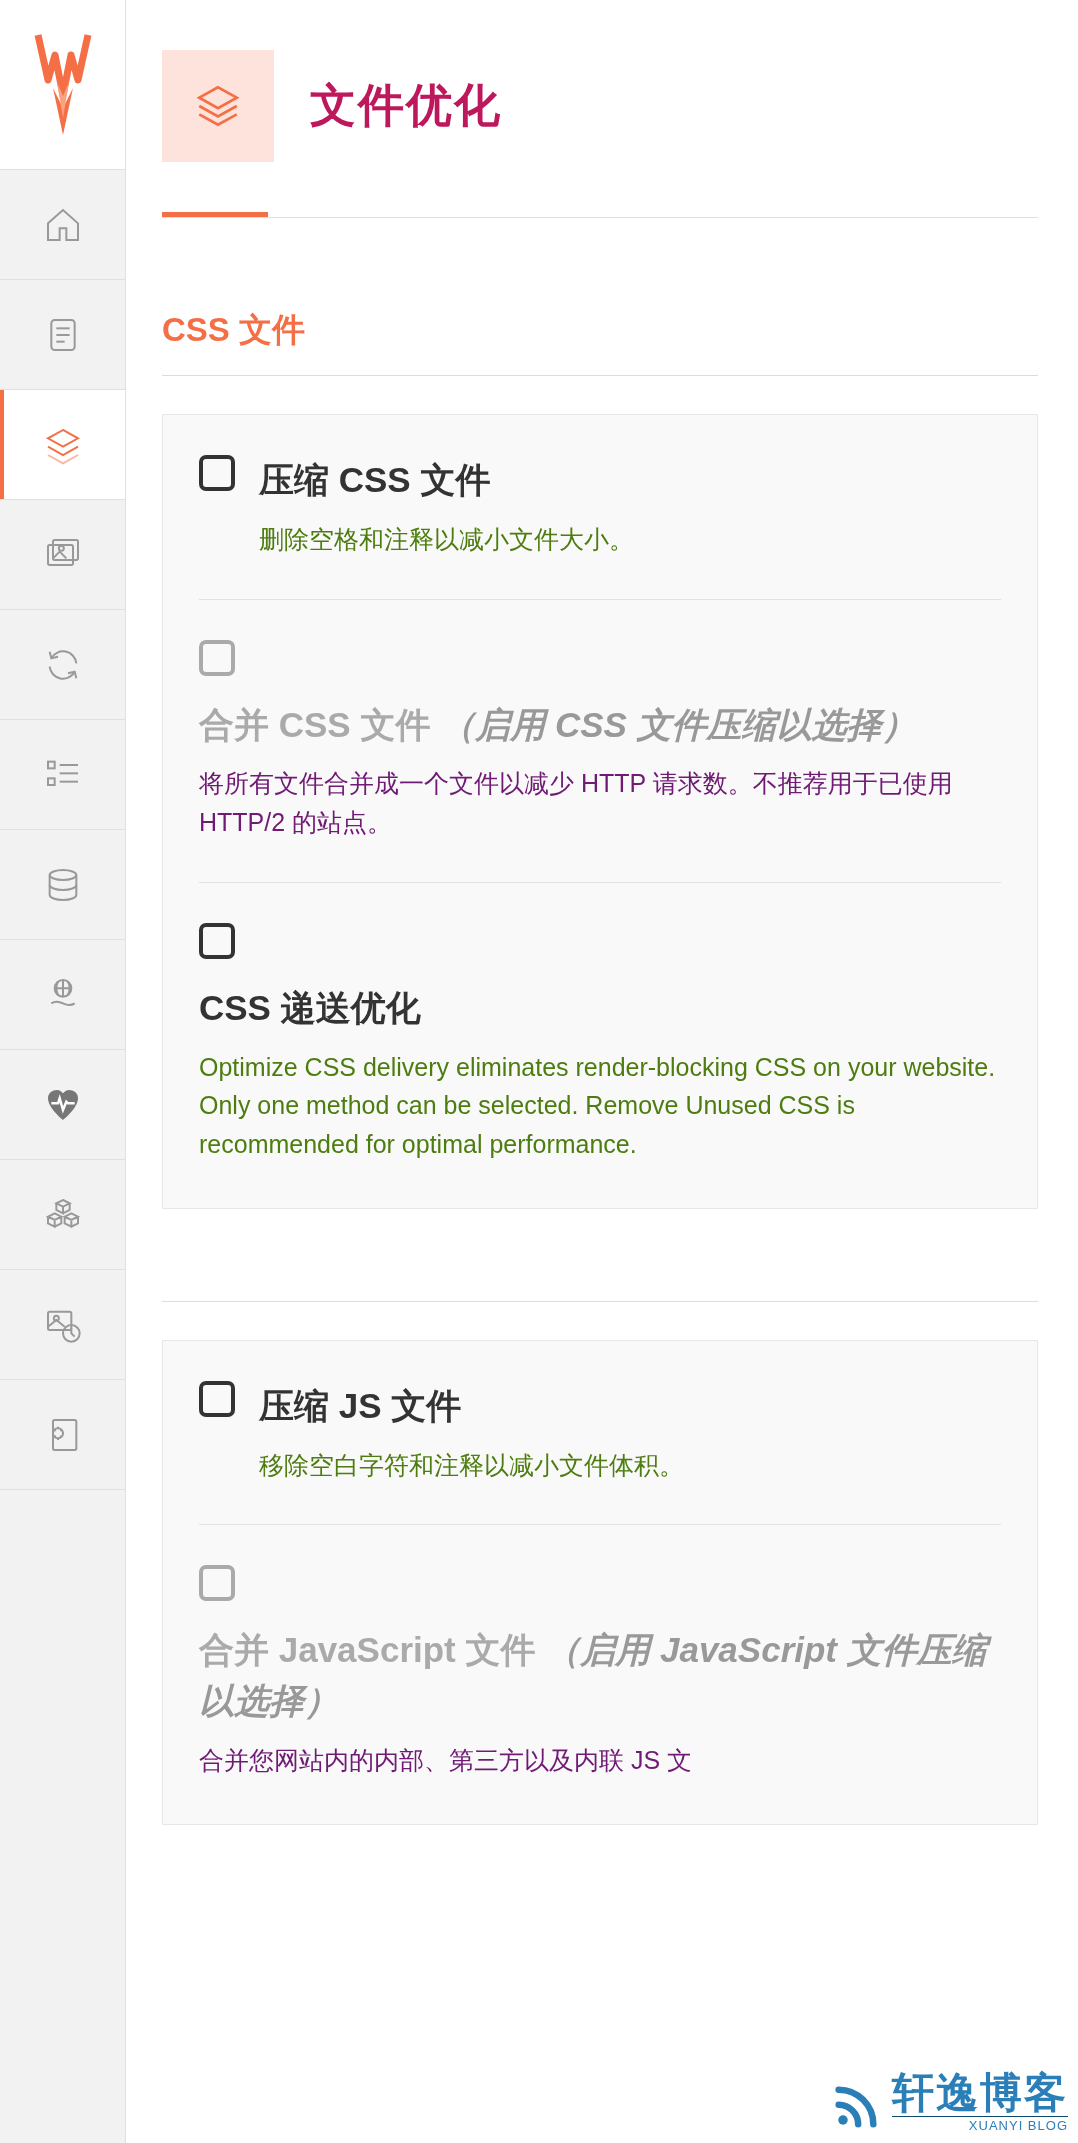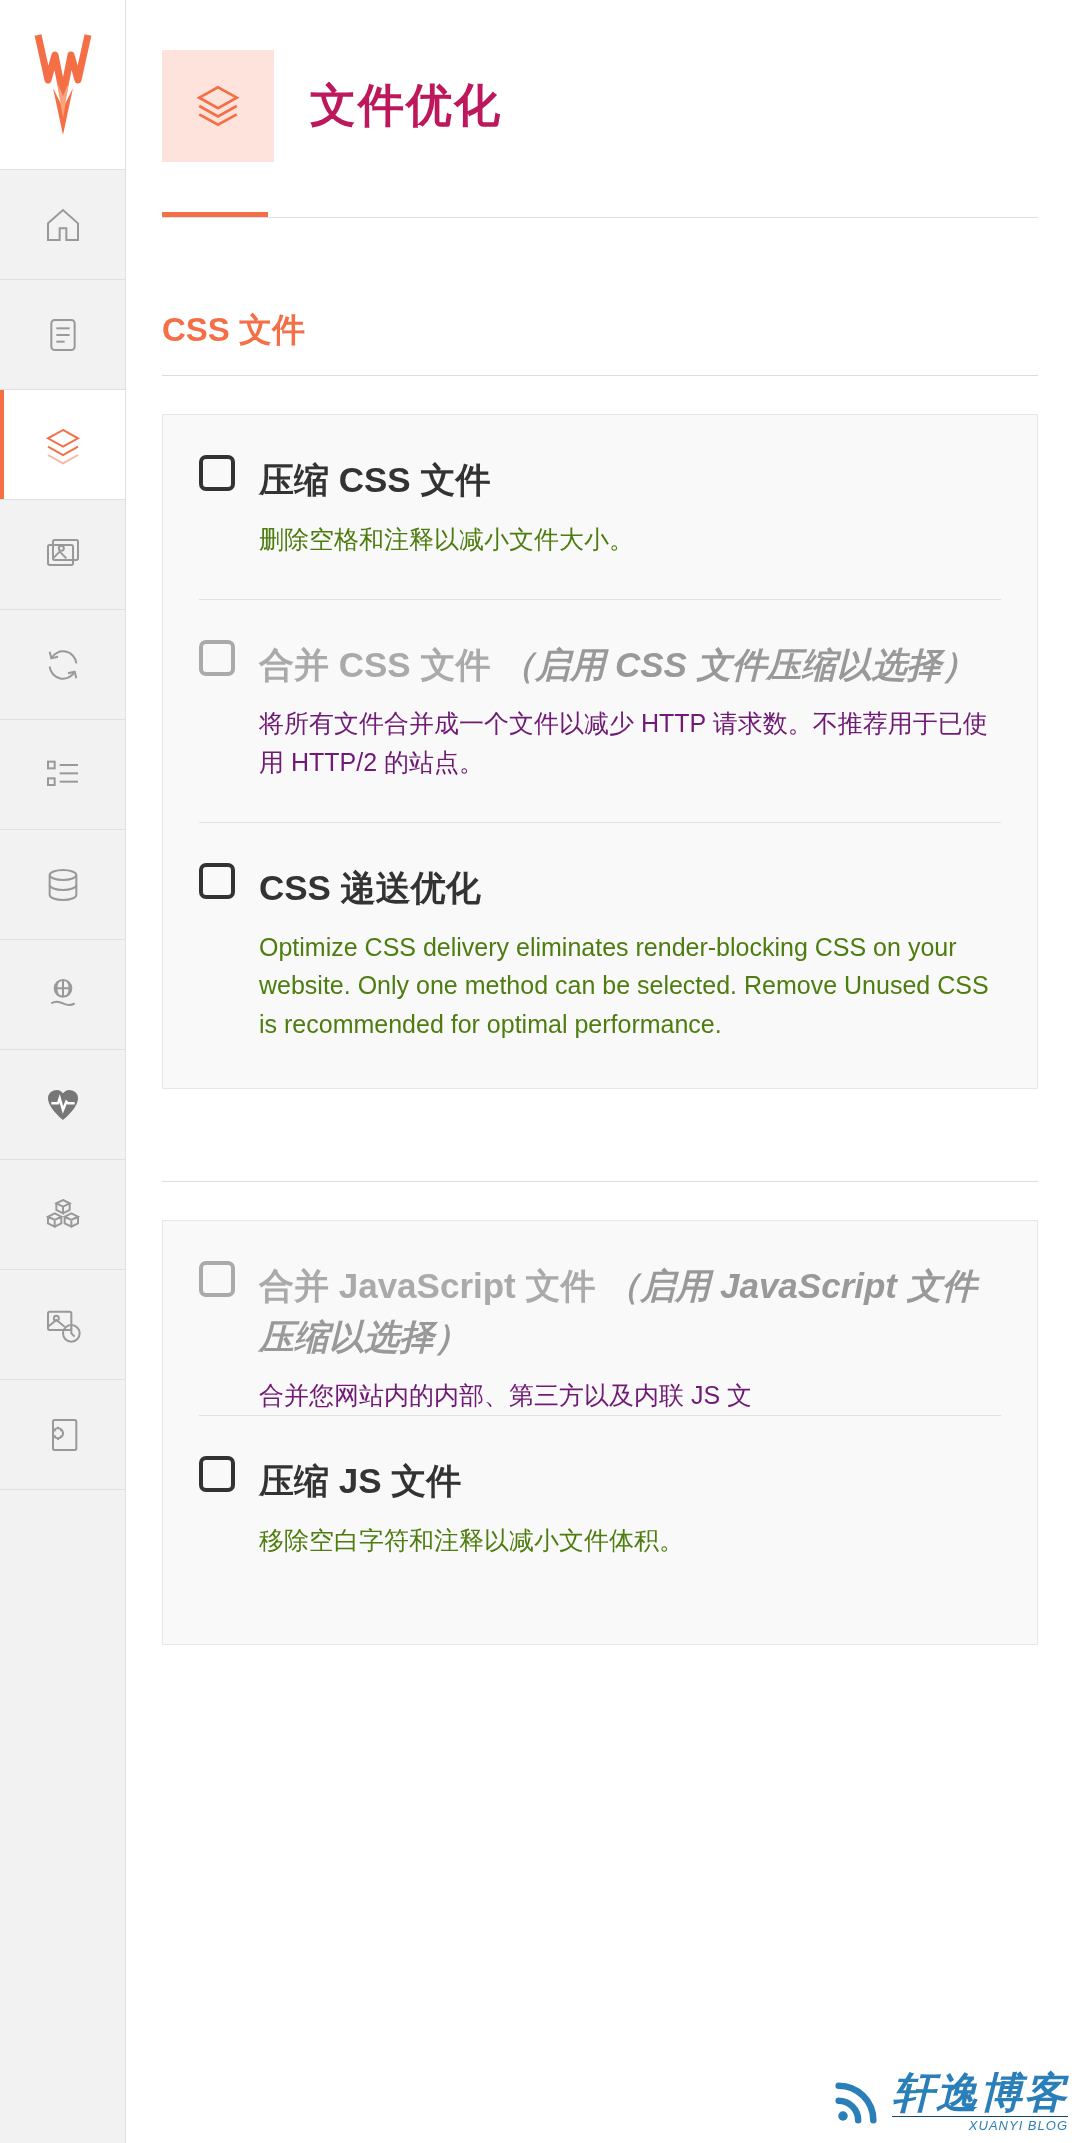--- a/index.html
+++ b/index.html
@@ -109,20 +109,21 @@
   margin-bottom: 92px;
 }
 .option {
   display: flex;
   gap: 24px;
   padding-bottom: 40px;
 }
 .option + .option {
   padding-top: 40px;
   border-top: 1px solid #e2e2e2;
+  flex-direction: column;
 }
 .option.last { padding-bottom: 0; justify-content: center; }
 .checkbox {
   flex-shrink: 0;
   width: 36px;
   height: 36px;
   border: 4px solid #333;
   border-radius: 7px;
   cursor: pointer;
 }
@@ -144,23 +145,22 @@
   font-size: 25px;
   color: #4d7c0f;
   line-height: 1.55;
 }
 .option.disabled .option-desc { color: #701a75; }
 .watermark {
   position: absolute;
   right: 10px;
   bottom: 10px;
   display: flex;
-  align-items: center;
+  align-items: flex-end;
   gap: 10px;
-  font-style: italic;
 }
 .watermark-text-cn {
   font-size: 42px;
   font-weight: 700;
   color: #2b7fb8;
   letter-spacing: 2px;
   line-height: 1;
 }
 .watermark-text-en {
   font-size: 13px;
@@ -311,32 +311,32 @@
       <div class="option-body">
         <div class="option-label">CSS 递送优化</div>
         <div class="option-desc">Optimize CSS delivery eliminates render-blocking CSS on your website. Only one method can be selected. Remove Unused CSS is recommended for optimal performance.</div>
       </div>
     </div>
   </div>
 
   <div class="section-divider"></div>
 
   <div class="panel" style="margin-bottom:0">
+    <div class="option">
+      <div class="checkbox"></div>
+      <div class="option-body">
+        <div class="option-label">压缩 JS 文件</div>
+        <div class="option-desc">移除空白字符和注释以减小文件体积。</div>
+      </div>
+    </div>
     <div class="option disabled last">
       <div class="checkbox disabled"></div>
       <div class="option-body">
         <div class="option-label"><span>合并 JavaScript 文件</span> <span class="hint">（启用 JavaScript 文件压缩以选择）</span></div>
         <div class="option-desc">合并您网站内的内部、第三方以及内联 JS 文</div>
-      </div>
-    </div>
-    <div class="option">
-      <div class="checkbox"></div>
-      <div class="option-body">
-        <div class="option-label">压缩 JS 文件</div>
-        <div class="option-desc">移除空白字符和注释以减小文件体积。</div>
       </div>
     </div>
   </div>
 </div>
 
 <div class="watermark">
   <svg width="52" height="52" viewBox="0 0 24 24">
     <path d="M4 4 A16 16 0 0 1 20 20" fill="none" stroke="#2b7fb8" stroke-width="3" stroke-linecap="round"></path>
     <path d="M4 11 A9 9 0 0 1 13 20" fill="none" stroke="#2b7fb8" stroke-width="3" stroke-linecap="round"></path>
     <circle cx="6" cy="18" r="2.2" fill="#2b7fb8"></circle>

